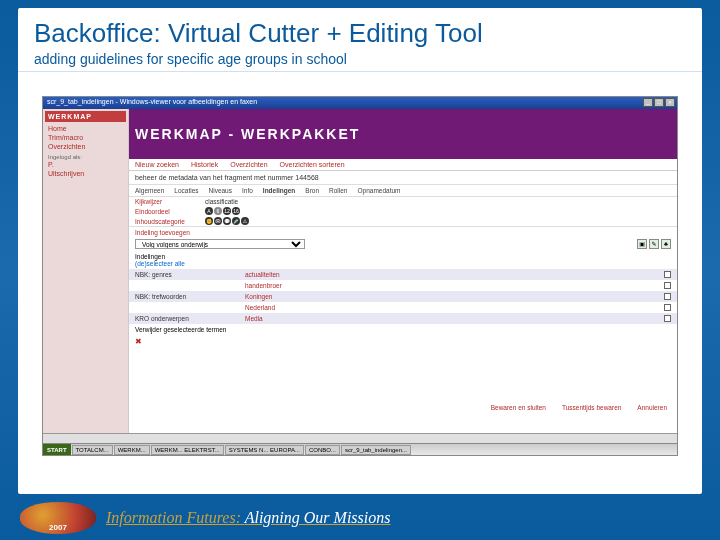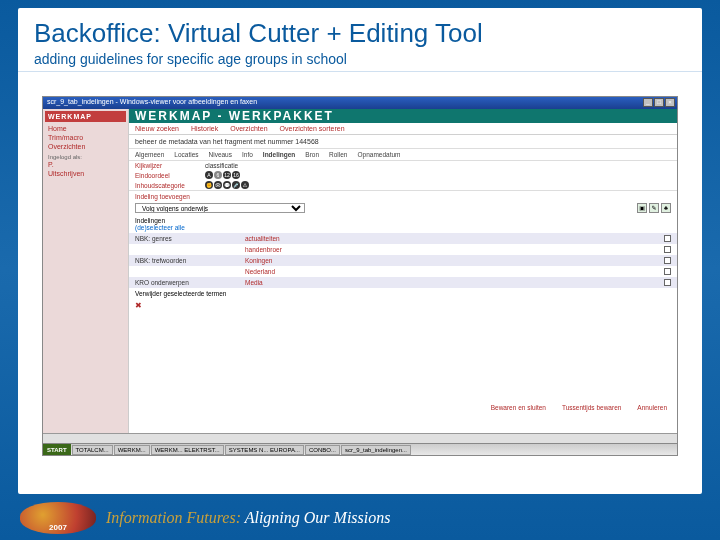--- a/index.html
+++ b/index.html
@@ -69,24 +69,24 @@
     margin-bottom: 2px;
   }
   .side-item { color: #b02a2a; padding: 1px 3px; cursor: pointer; }
   .side-sec { color: #666; font-size: 6px; padding: 3px 3px 0 3px; }
   .main {
     flex: 1;
     background: #fff;
     padding: 0;
   }
   .main-head {
-    background: #0f766e;
+    background: #701a75;
     color: #fff;
-    padding: 0 6px;
-    font-size: 12px;
+    padding: 17px 6px;
+    font-size: 14px;
     font-weight: bold;
     letter-spacing: 2px;
   }
   .tabrow1 {
     display: flex;
     gap: 12px;
     padding: 2px 6px;
     border-bottom: 1px solid #d0d0d0;
     font-size: 7px;
   }
@@ -148,20 +148,21 @@
   .logo-edu::after {
     content: "2007";
     position: absolute; bottom: 2px; left: 50%; transform: translateX(-50%);
     font-size: 8px; color: #fff; font-weight: bold;
   }
   .footer-text {
     font-size: 16px;
     font-style: italic;
     color: #c9a03a;
     font-family: Georgia, serif;
+    text-decoration: underline;
   }
   .footer-text .em { color: #fff; }
 </style>
 </head>
 <body>
 
 <div class="slide">
   <h1 class="slide-title">Backoffice: Virtual Cutter + Editing Tool</h1>
   <div class="slide-sub">adding guidelines for specific age groups in school</div>
 

